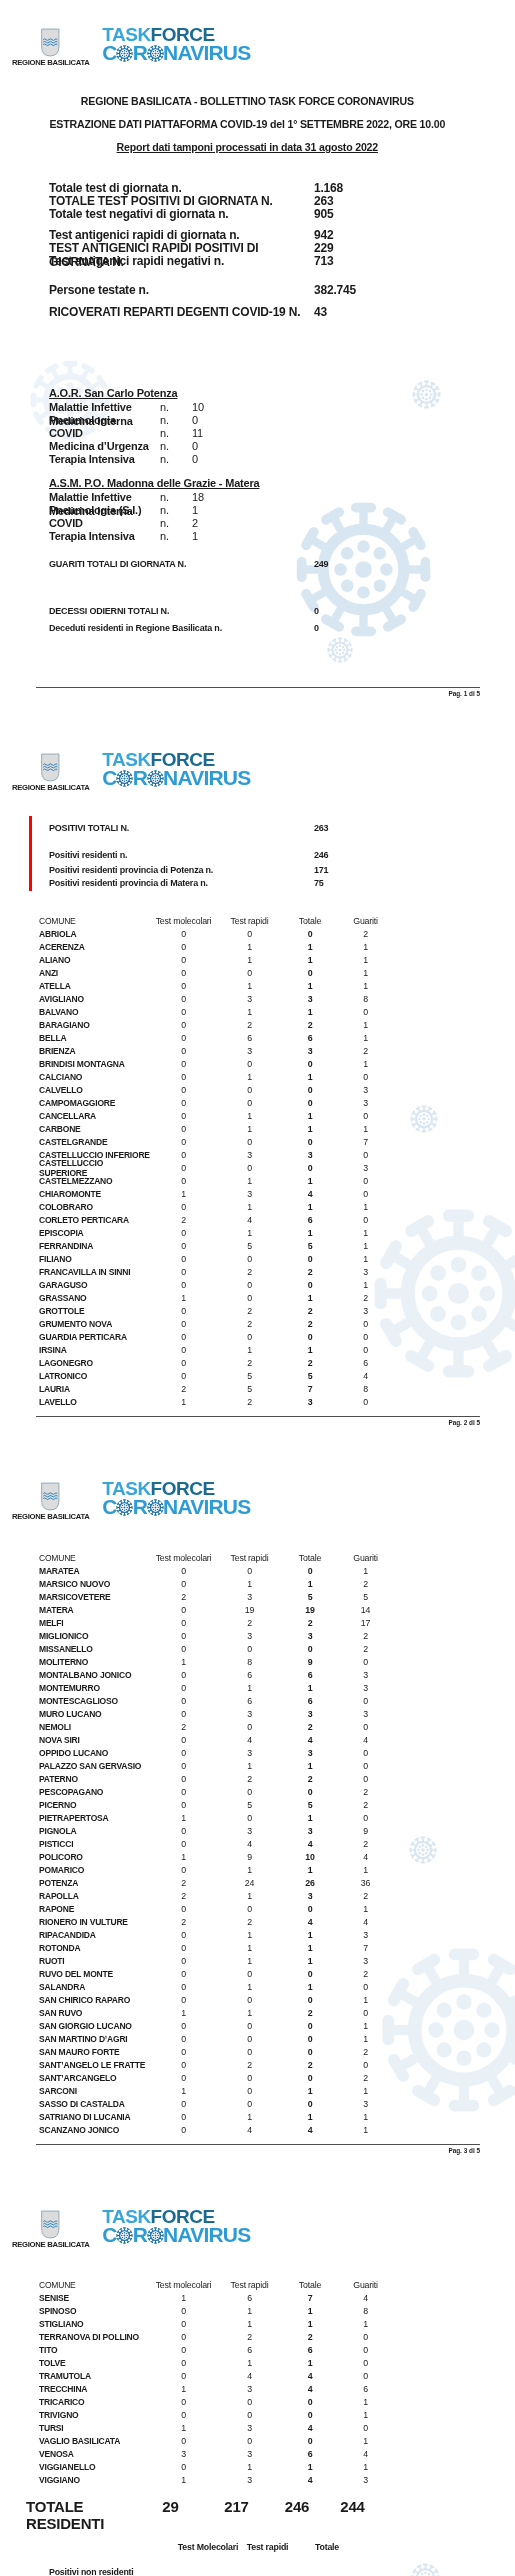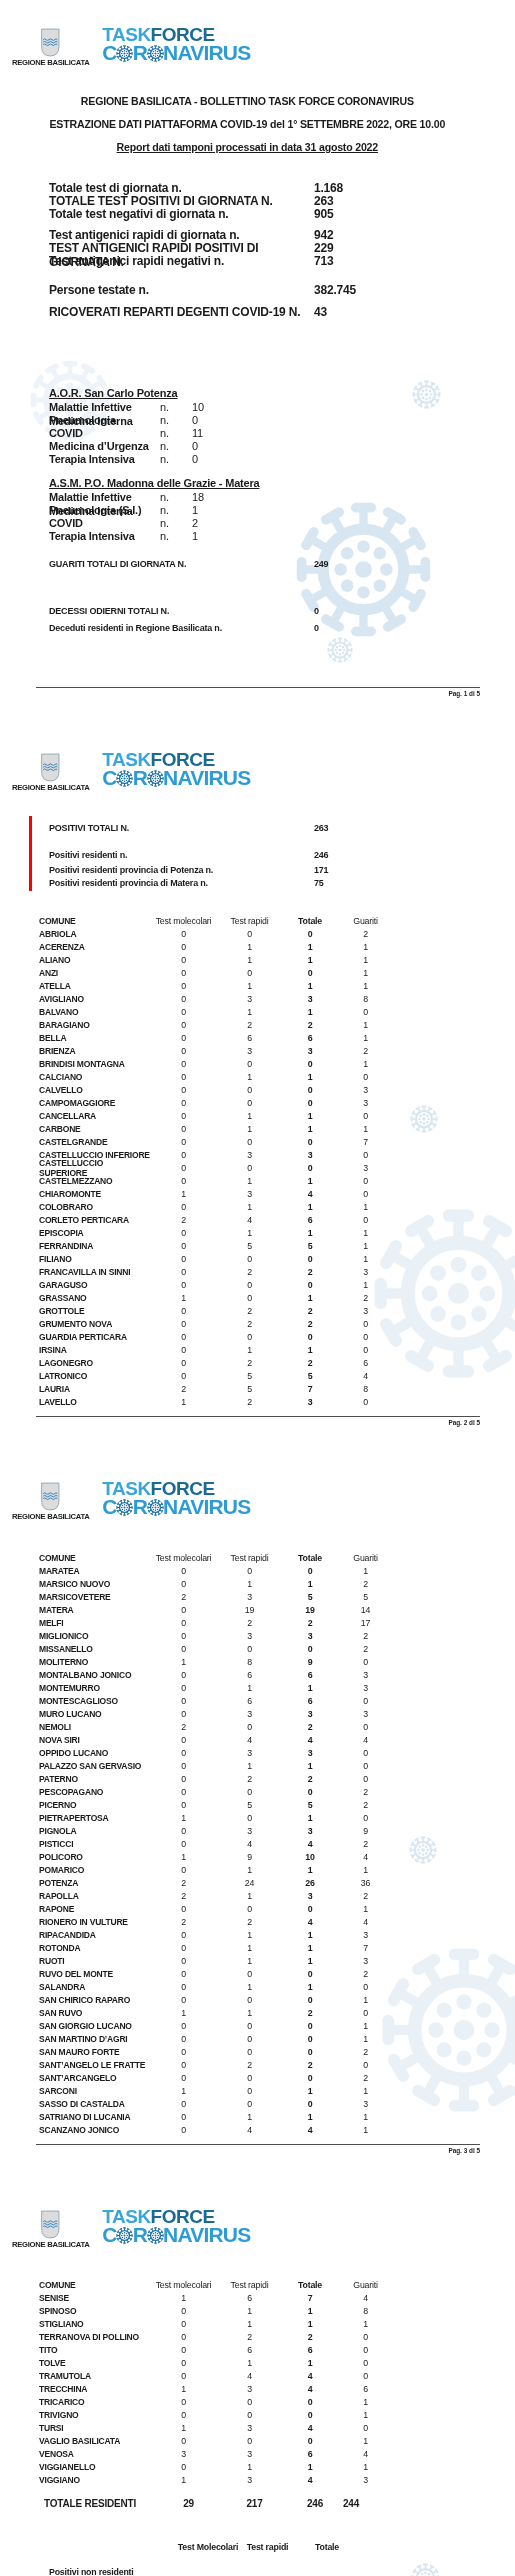--- a/index.html
+++ b/index.html
@@ -48,27 +48,27 @@
   
   .redbar{position:absolute;left:29px;width:2.6px;background:var(--accent_red)}
   
   .ctable{position:absolute;left:0;width:515px}
   .crow{display:flex;height:13px;align-items:center;padding-left:39px;font-size:8.8px}
   .crow .cname{width:111px;font-size:8.5px;letter-spacing:-0.2px}
   .crow .c1{width:67px;text-align:center;font-weight:400}
   .crow .c2{width:65px;text-align:center;font-weight:400}
   .crow .c3{width:56px;text-align:center}
   .crow .c4{width:55px;text-align:center;font-weight:400}
-  .chead span{font-weight:bold;font-size:8.8px}
-  .totrow{position:absolute;display:flex;padding-left:44px;font-size:10px}
+  .chead span{font-weight:normal;font-size:8.8px}
+  .totrow{position:absolute;display:flex;padding-left:26px;font-size:15px}
   .totrow .cname{width:111px}
   .totrow .c1{width:67px;text-align:center}
   .totrow .c2{width:65px;text-align:center}
   .totrow .c3{width:56px;text-align:center}
-  .totrow .c4{width:55px;text-align:left}
+  .totrow .c4{width:55px;text-align:center}
   
   .nrow{position:absolute;left:177px;display:flex;font-size:8.8px}
   .nrow .na{width:62px;text-align:center}
   .nrow .nb{width:57px;text-align:center}
   .nrow .nc{width:62px;text-align:center}
   .nlabel{position:absolute;left:49px;font-size:8.8px;line-height:14.4px}
 </style>
 </head>
 <body>
 

